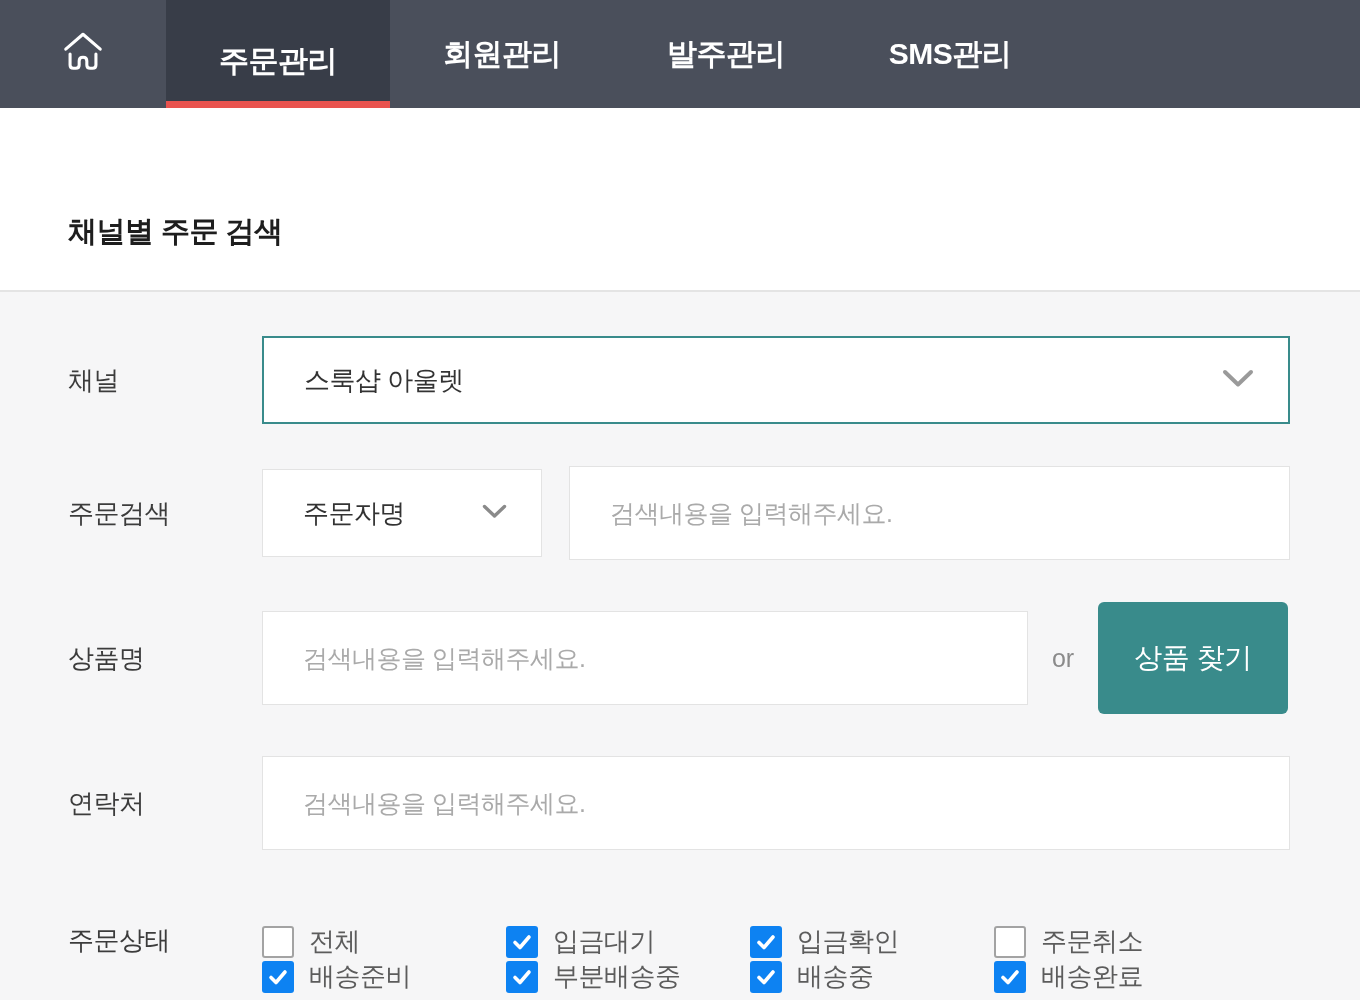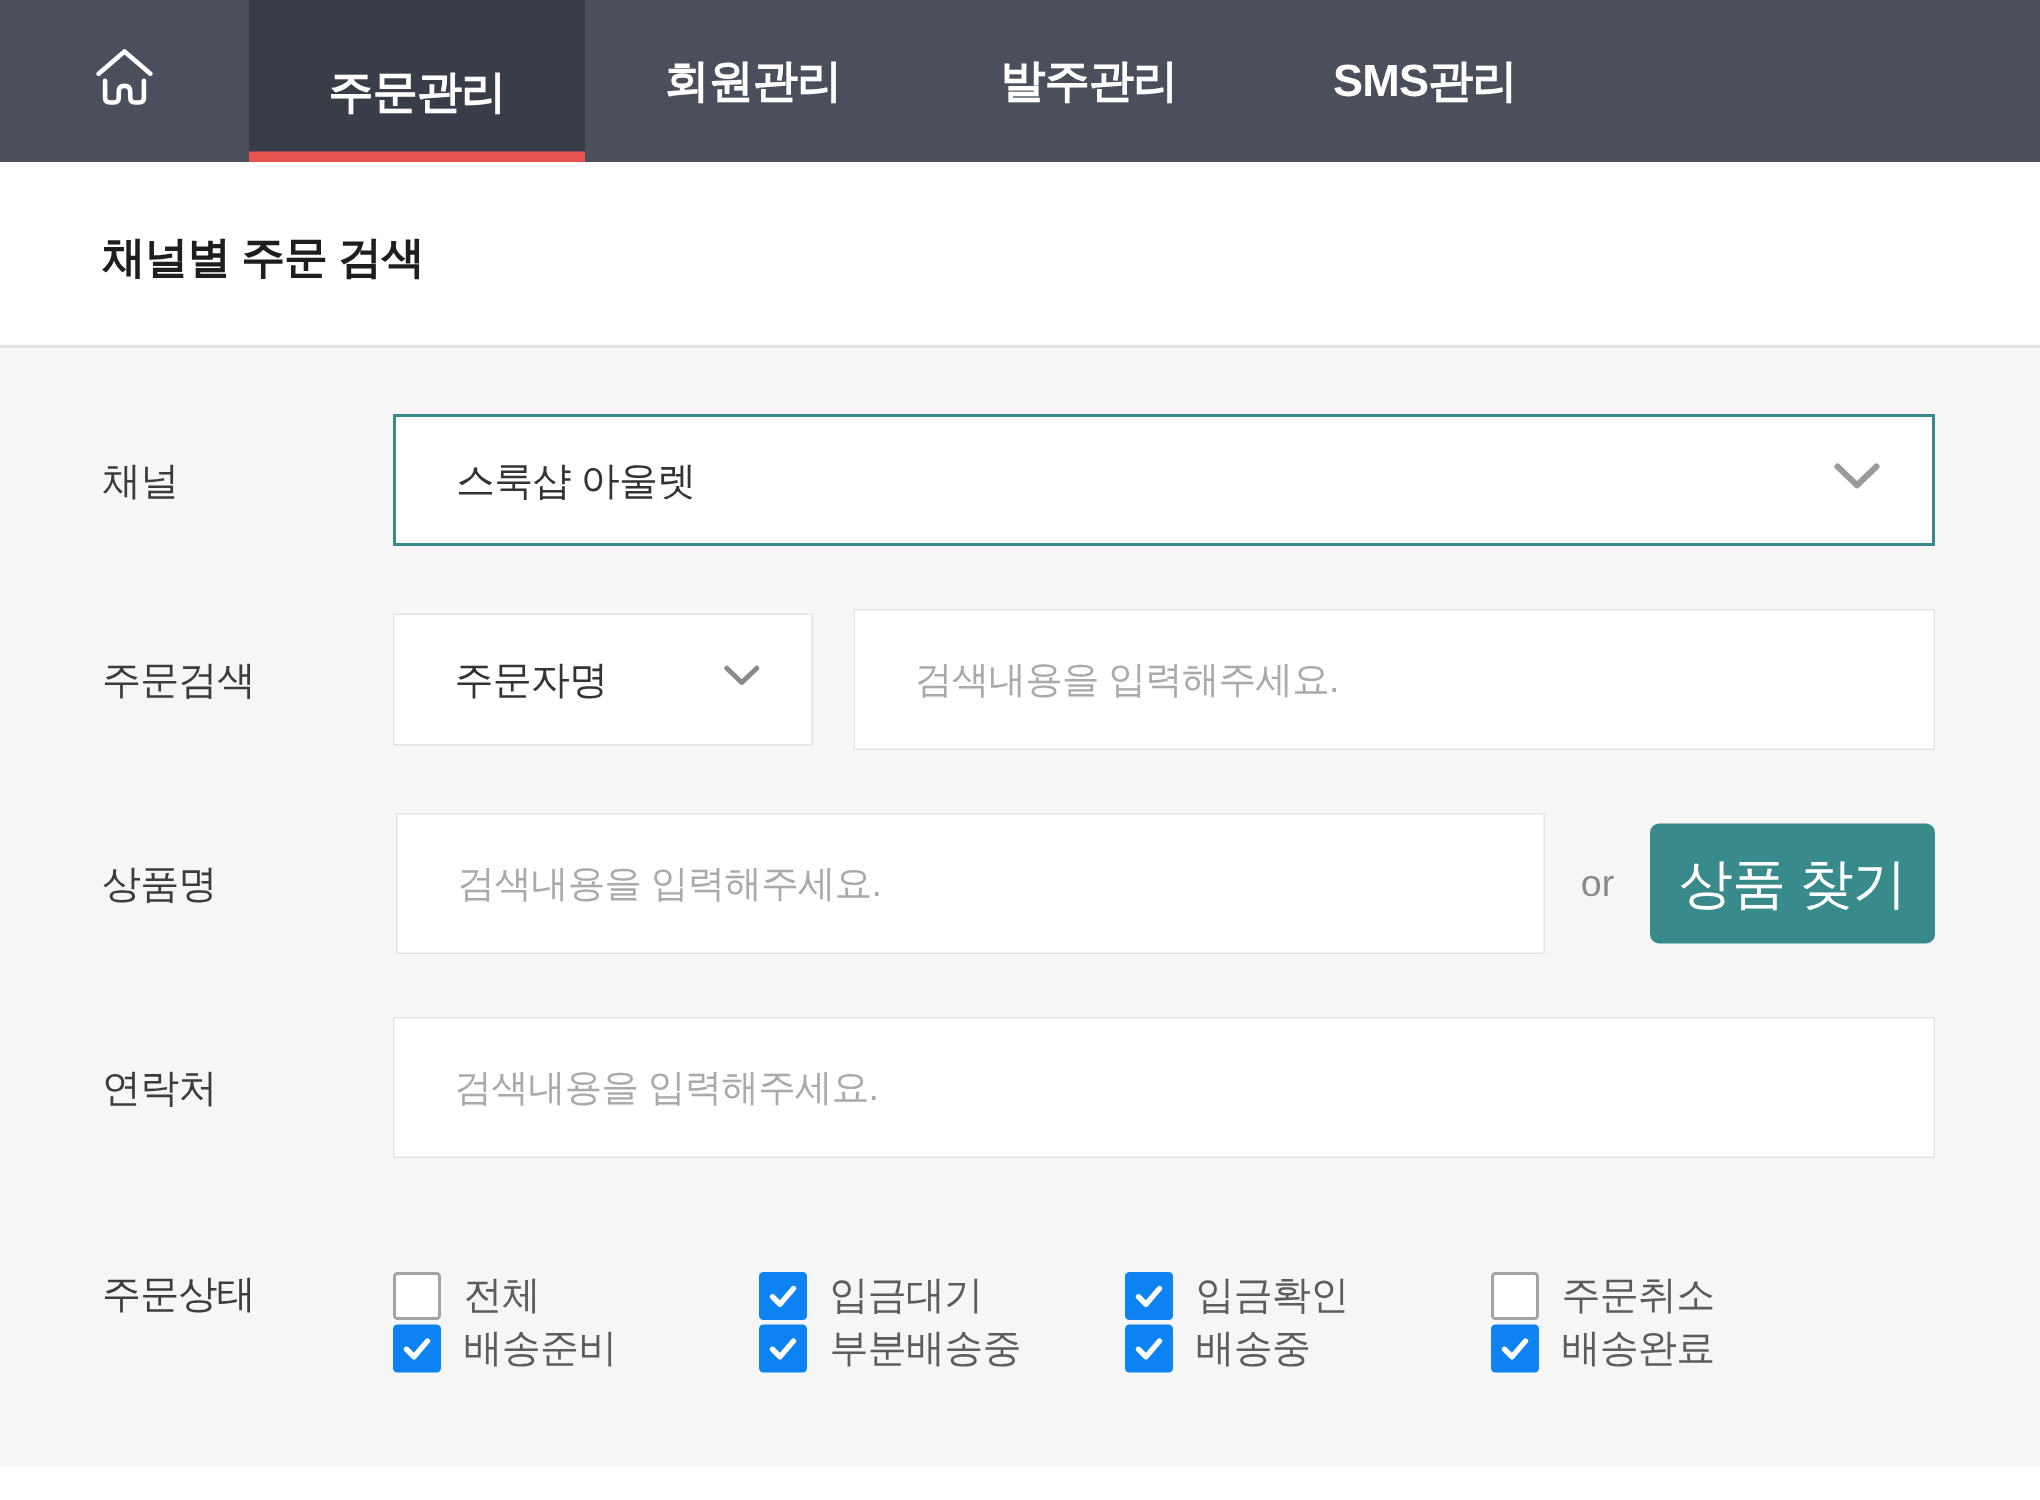--- a/index.html
+++ b/index.html
@@ -32,21 +32,21 @@
     cursor: pointer;
   }
   .nav-tab.active {
     background: #383d48;
     border-bottom: 7px solid #e9534f;
     padding-top: 21px;
   }
 
   
   .title-bar {
-    height: 124px;
+    height: 184px;
     background: #ffffff;
     border-bottom: 2px solid #e4e4e4;
     display: flex;
     align-items: flex-end;
     padding: 0 0 38px 68px;
   }
   .page-title {
     font-size: 29px;
     font-weight: 700;
     color: #1e1e1e;
@@ -67,21 +67,21 @@
   .form-row.status-row { margin-top: 74px; align-items: flex-start; }
   .row-label {
     width: 194px;
     flex: 0 0 194px;
     font-size: 26px;
     color: #3c3c3c;
     letter-spacing: -0.5px;
   }
   .status-row .row-label { line-height: 32px; }
 
-  .fieldwrap { display: flex; flex: 1; align-items: center; justify-content: flex-end; }
+  .fieldwrap { display: flex; flex: 1; align-items: center; }
 
   .select-box {
     height: 88px;
     background: #ffffff;
     display: flex; align-items: center;
     padding: 0 34px 0 40px;
     cursor: pointer;
   }
   .select-box .sel-text {
     font-size: 26px;
@@ -117,26 +117,26 @@
   .product-input { flex: 0 0 766px; width: 766px; }
 
   .or-text {
     flex: 0 0 70px;
     text-align: center;
     font-size: 25px;
     color: #8b8b8b;
   }
   .find-btn {
     flex: 0 0 190px;
-    width: 190px; height: 80px;
+    width: 190px; height: 112px;
     background: #398b8b;
     border: none;
     border-radius: 6px;
     color: #ffffff;
-    font-size: 36px;
+    font-size: 28px;
     font-weight: 500;
     font-family: "Liberation Sans", "DejaVu Sans", sans-serif;
     letter-spacing: -0.5px;
     cursor: pointer;
   }
 
   
   .cb-grid {
     display: grid;
     grid-template-columns: repeat(4, 244px);

